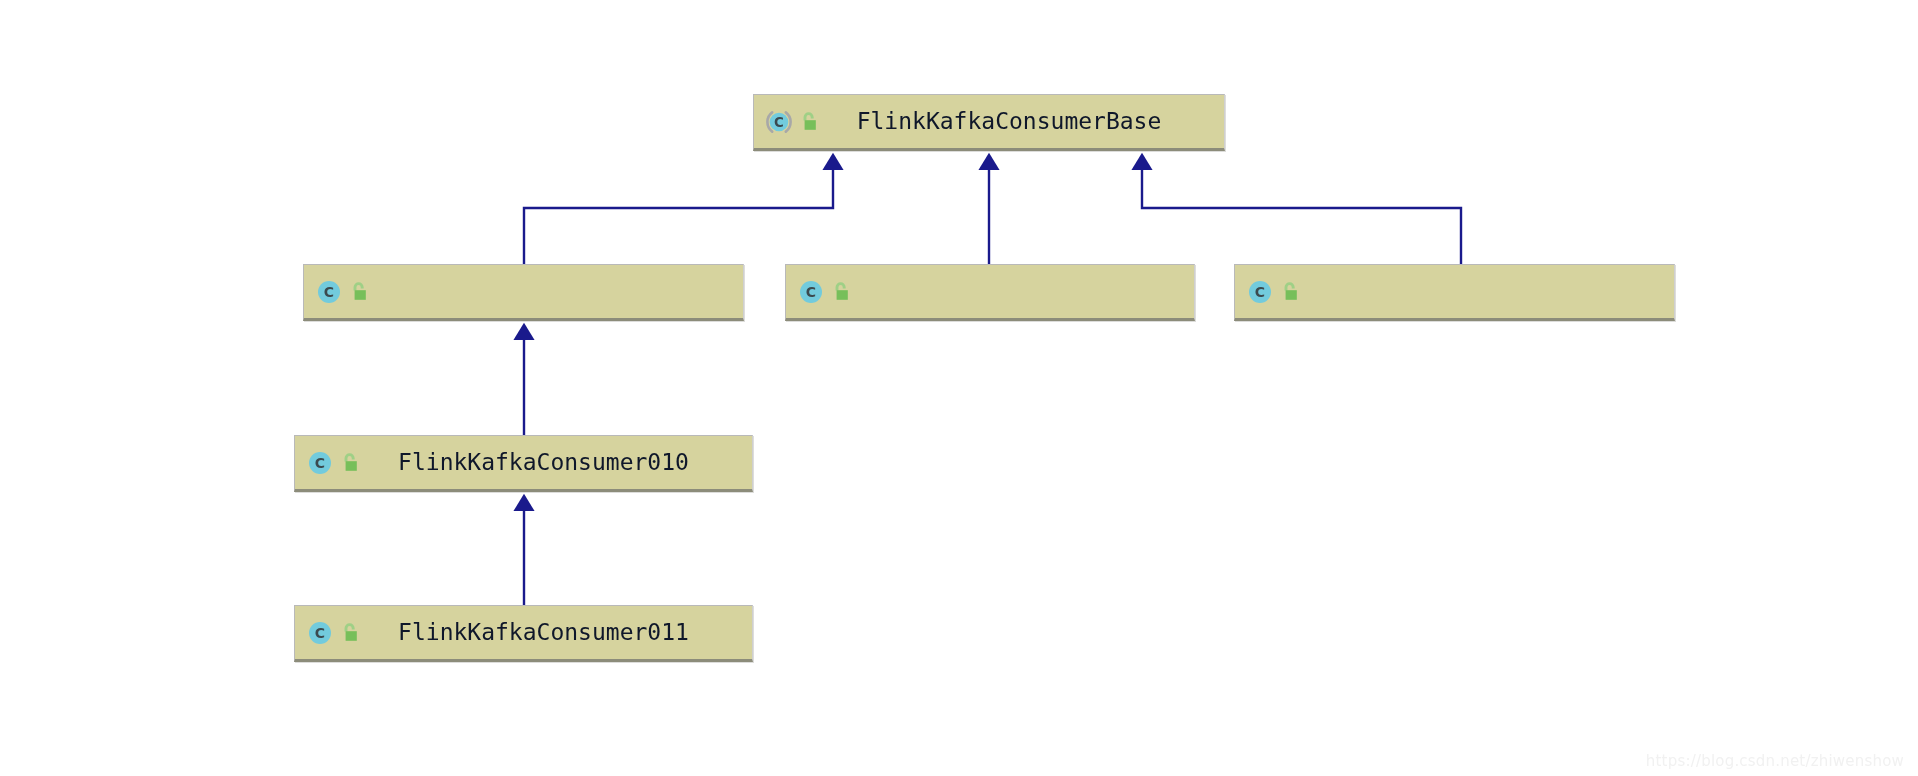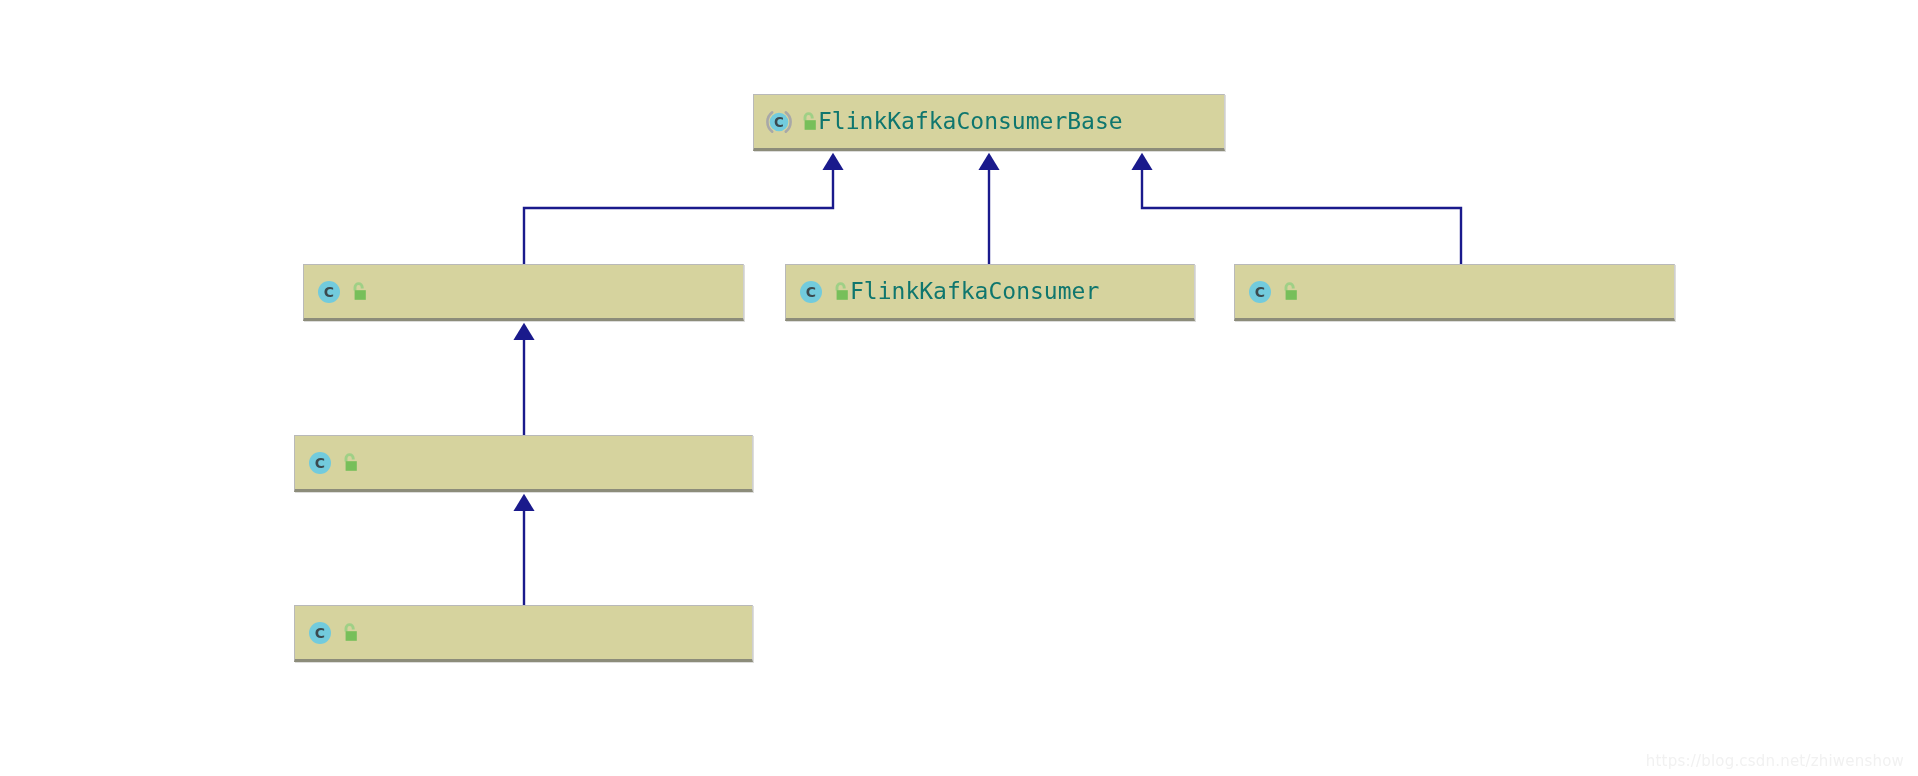--- a/index.html
+++ b/index.html
@@ -55,23 +55,24 @@
   }
   .icon-lock {
     width: 19px;
     height: 21px;
     flex: 0 0 auto;
     display: block;
     margin-left: 7px;
   }
   .node-label {
     flex: 1 1 auto;
+    text-align: center;
     font-family: "DejaVu Sans Mono", monospace;
     font-size: 23px;
-    color: #0f766e;
+    color: #0f172a;
     letter-spacing: 0px;
     white-space: nowrap;
     padding-right: 14px;
     padding-bottom: 2px;
   }
   
   #watermark {
     position: absolute;
     right: 14px;
     bottom: 6px;
@@ -148,21 +149,20 @@
     <div class="node-icons">
       <svg class="icon-class" viewBox="0 0 26 26">
         <circle cx="13" cy="13" r="11" fill="#72cbdd"></circle>
         <text x="13" y="18.4" text-anchor="middle" font-family="DejaVu Sans, sans-serif" font-size="14" font-weight="bold" fill="#3b4a4f">C</text>
       </svg>
       <svg class="icon-lock" viewBox="0 0 19 21">
         <path d="M6.0 9.4 L6.0 6.2 A3.6 3.6 0 0 1 13.2 6.2 L13.2 7.4" fill="none" stroke="#9fd086" stroke-width="2.9" stroke-linecap="butt"></path>
         <rect x="5.6" y="9.2" width="11.2" height="9.6" fill="#77bf5a"></rect>
       </svg>
     </div>
-    <div class="node-label">FlinkKafkaConsumer</div>
   </div>
 
   <div class="node" style="left:1234px; top:264px; width:441px; height:57px;">
     <div class="node-icons">
       <svg class="icon-class" viewBox="0 0 26 26">
         <circle cx="13" cy="13" r="11" fill="#72cbdd"></circle>
         <text x="13" y="18.4" text-anchor="middle" font-family="DejaVu Sans, sans-serif" font-size="14" font-weight="bold" fill="#3b4a4f">C</text>
       </svg>
       <svg class="icon-lock" viewBox="0 0 19 21">
         <path d="M6.0 9.4 L6.0 6.2 A3.6 3.6 0 0 1 13.2 6.2 L13.2 7.4" fill="none" stroke="#9fd086" stroke-width="2.9" stroke-linecap="butt"></path>
@@ -175,30 +175,32 @@
     <div class="node-icons">
       <svg class="icon-class" viewBox="0 0 26 26">
         <circle cx="13" cy="13" r="11" fill="#72cbdd"></circle>
         <text x="13" y="18.4" text-anchor="middle" font-family="DejaVu Sans, sans-serif" font-size="14" font-weight="bold" fill="#3b4a4f">C</text>
       </svg>
       <svg class="icon-lock" viewBox="0 0 19 21">
         <path d="M6.0 9.4 L6.0 6.2 A3.6 3.6 0 0 1 13.2 6.2 L13.2 7.4" fill="none" stroke="#9fd086" stroke-width="2.9" stroke-linecap="butt"></path>
         <rect x="5.6" y="9.2" width="11.2" height="9.6" fill="#77bf5a"></rect>
       </svg>
     </div>
+    <div class="node-label">FlinkKafkaConsumer010</div>
   </div>
 
   <div class="node" style="left:294px; top:605px; width:459px; height:57px;">
     <div class="node-icons">
       <svg class="icon-class" viewBox="0 0 26 26">
         <circle cx="13" cy="13" r="11" fill="#72cbdd"></circle>
         <text x="13" y="18.4" text-anchor="middle" font-family="DejaVu Sans, sans-serif" font-size="14" font-weight="bold" fill="#3b4a4f">C</text>
       </svg>
       <svg class="icon-lock" viewBox="0 0 19 21">
         <path d="M6.0 9.4 L6.0 6.2 A3.6 3.6 0 0 1 13.2 6.2 L13.2 7.4" fill="none" stroke="#9fd086" stroke-width="2.9" stroke-linecap="butt"></path>
         <rect x="5.6" y="9.2" width="11.2" height="9.6" fill="#77bf5a"></rect>
       </svg>
     </div>
+    <div class="node-label">FlinkKafkaConsumer011</div>
   </div>
 
   <div id="watermark">https://blog.csdn.net/zhiwenshow</div>
 
 </div>
 
 </body></html>

